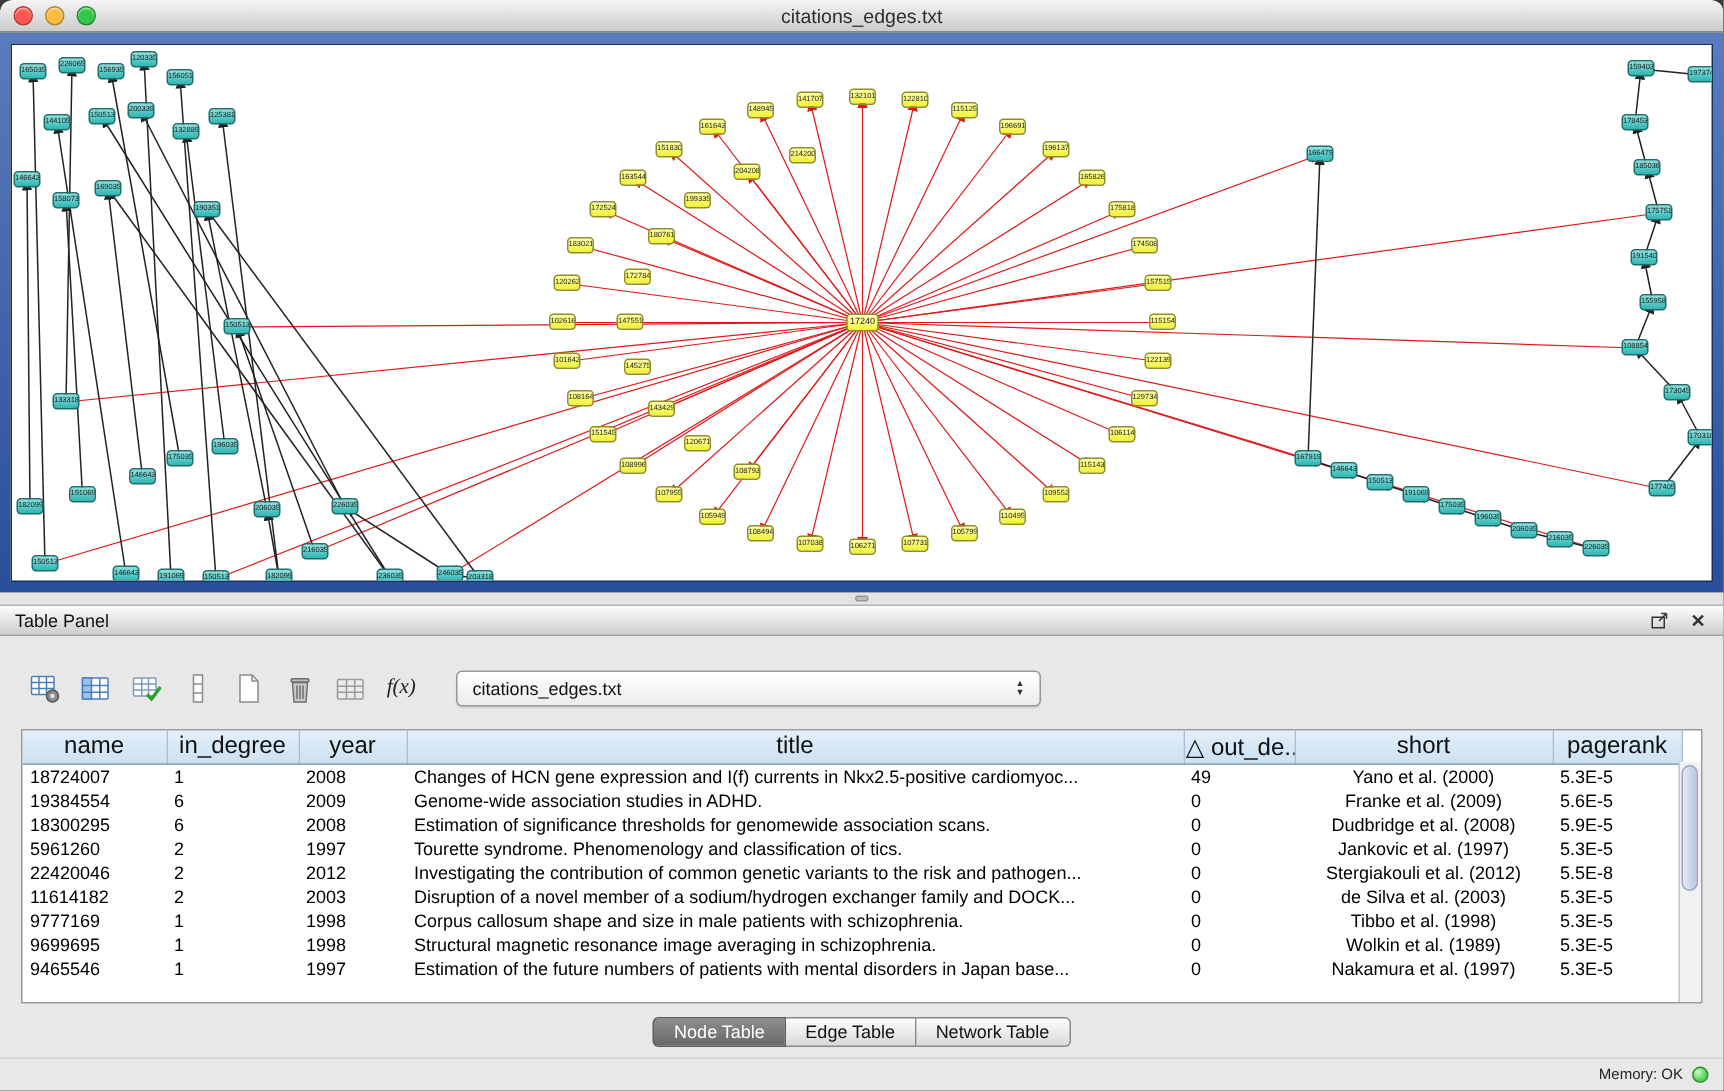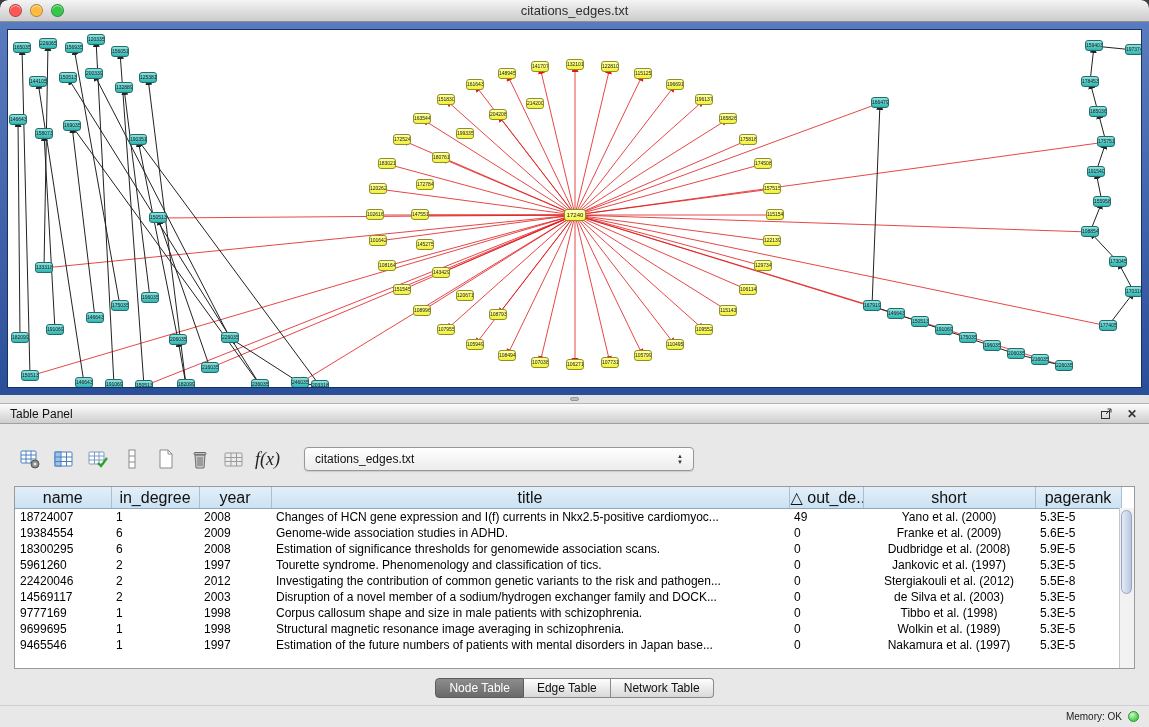--- a/index.html
+++ b/index.html
@@ -33,21 +33,21 @@
   .grip { position:absolute; left:50%; top:2px; width:9px; height:4px; margin-left:-5px; border-radius:2px; background:#bdbdbd; border:1px solid #979797; }
 
   
   .table-panel { position:absolute; top:403px; left:0; right:0; bottom:0; background:#e8e8e8; }
   .panel-header { height:21px; background:linear-gradient(#fdfdfd,#cdcdcd); border-top:1px solid #b3b3b3; border-bottom:1px solid #a0a0a0; display:flex; align-items:center; padding:0 10px; font-size:12px; color:#111; }
   .ph-icons { margin-left:auto; display:flex; gap:12px; align-items:center; }
   .ph-icons .icon-btn { width:14px; height:14px; display:flex; align-items:center; justify-content:center; color:#333; font-size:12px; font-weight:bold; cursor:default; }
 
   .toolbar { display:flex; align-items:center; padding-left:16px; margin-top:20px; height:30px; gap:7px; }
   .tbtn { width:27px; height:27px; display:flex; align-items:center; justify-content:center; border-radius:4px; }
-  .fx-btn span { font-style:italic; font-family:"Liberation Serif", serif; font-size:18px; color:#222; }
+  .fx-btn span { font-style:italic; font-family:"Liberation Serif", serif; font-size:14px; color:#222; }
   .combo { margin-left:16px; width:390px; height:24px; border:1px solid #989898; border-radius:4px; background:linear-gradient(#ffffff,#ececec); display:flex; align-items:center; box-shadow:0 1px 1px rgba(0,0,0,.12); }
   .combo-text { flex:1; padding-left:10px; font-size:12px; color:#111; }
   .combo-arrows { width:16px; margin-right:5px; display:flex; flex-direction:column; align-items:center; }
   .combo-arrows span { font-size:6px; line-height:6px; color:#333; }
 
   .table-wrap { position:relative; margin:12px 14px 0 14px; height:183px; border:1px solid #9a9a9a; background:#fff; overflow:hidden; }
   table { border-collapse:collapse; table-layout:fixed; width:1106px; font-size:12px; }
   th { height:20px; background:linear-gradient(var(--header-blue-top,#e2eff9),var(--header-blue,#cbe1f2));
        border-right:1px solid #a9c0d4; border-bottom:1px solid #8fa8bc; font-weight:normal; color:#111; font-size:16px; white-space:nowrap; overflow:hidden; }
   td { height:16px; padding:0 5px; white-space:nowrap; overflow:hidden; color:#000; }
@@ -423,21 +423,21 @@
             <tr>
               <td class="c0 al">22420046</td>
               <td class="c1 al">2</td>
               <td class="c2 al">2012</td>
               <td class="c3 al">Investigating the contribution of common genetic variants to the risk and pathogen...</td>
               <td class="c4 al">0</td>
               <td class="c5 ac">Stergiakouli et al. (2012)</td>
               <td class="c6 al">5.5E-8</td>
             </tr>
             <tr>
-              <td class="c0 al">14569117</td>
+              <td class="c0 al">11614182</td>
               <td class="c1 al">2</td>
               <td class="c2 al">2003</td>
               <td class="c3 al">Disruption of a novel member of a sodium/hydrogen exchanger family and DOCK...</td>
               <td class="c4 al">0</td>
               <td class="c5 ac">de Silva et al. (2003)</td>
               <td class="c6 al">5.3E-5</td>
             </tr>
             <tr>
               <td class="c0 al">9777169</td>
               <td class="c1 al">1</td>

